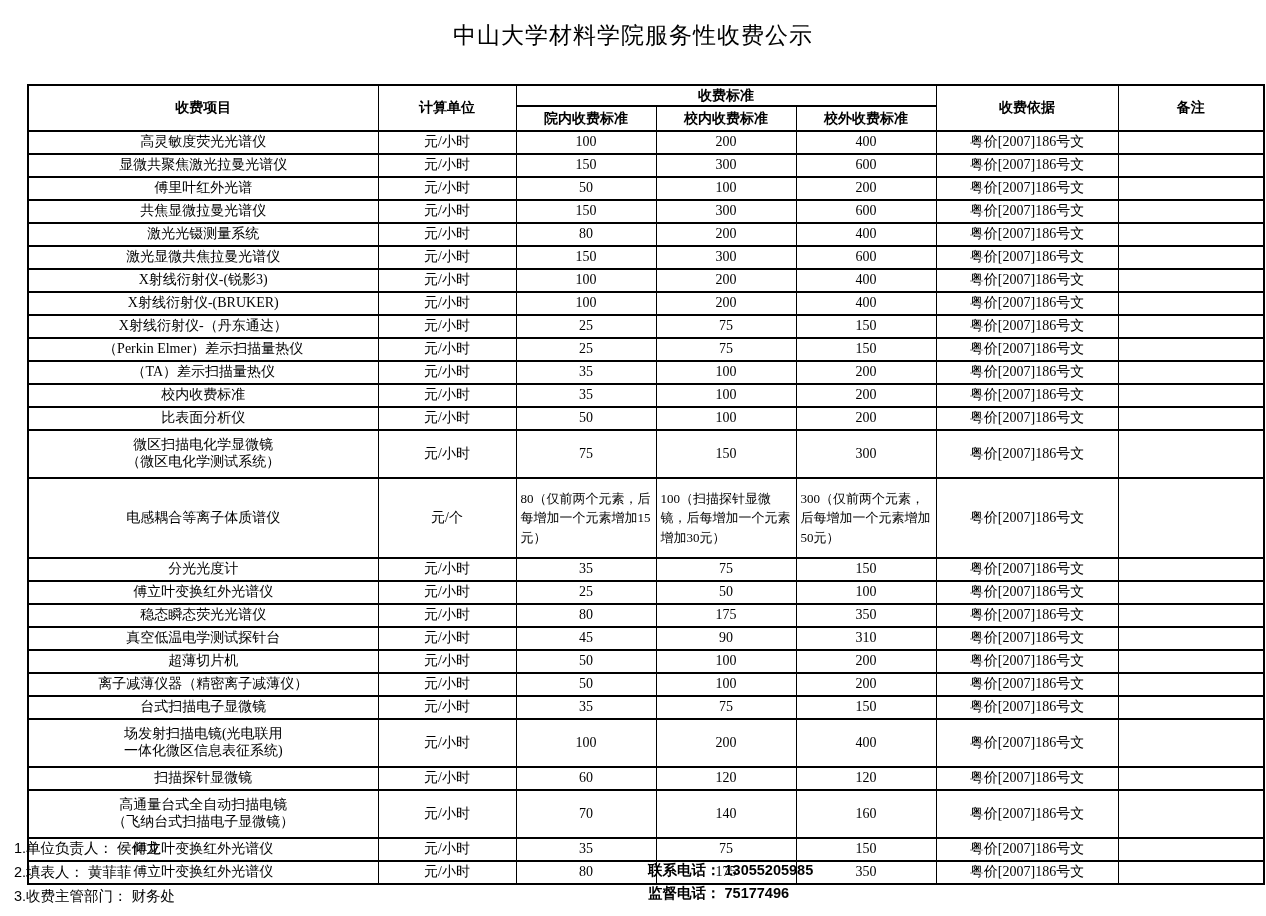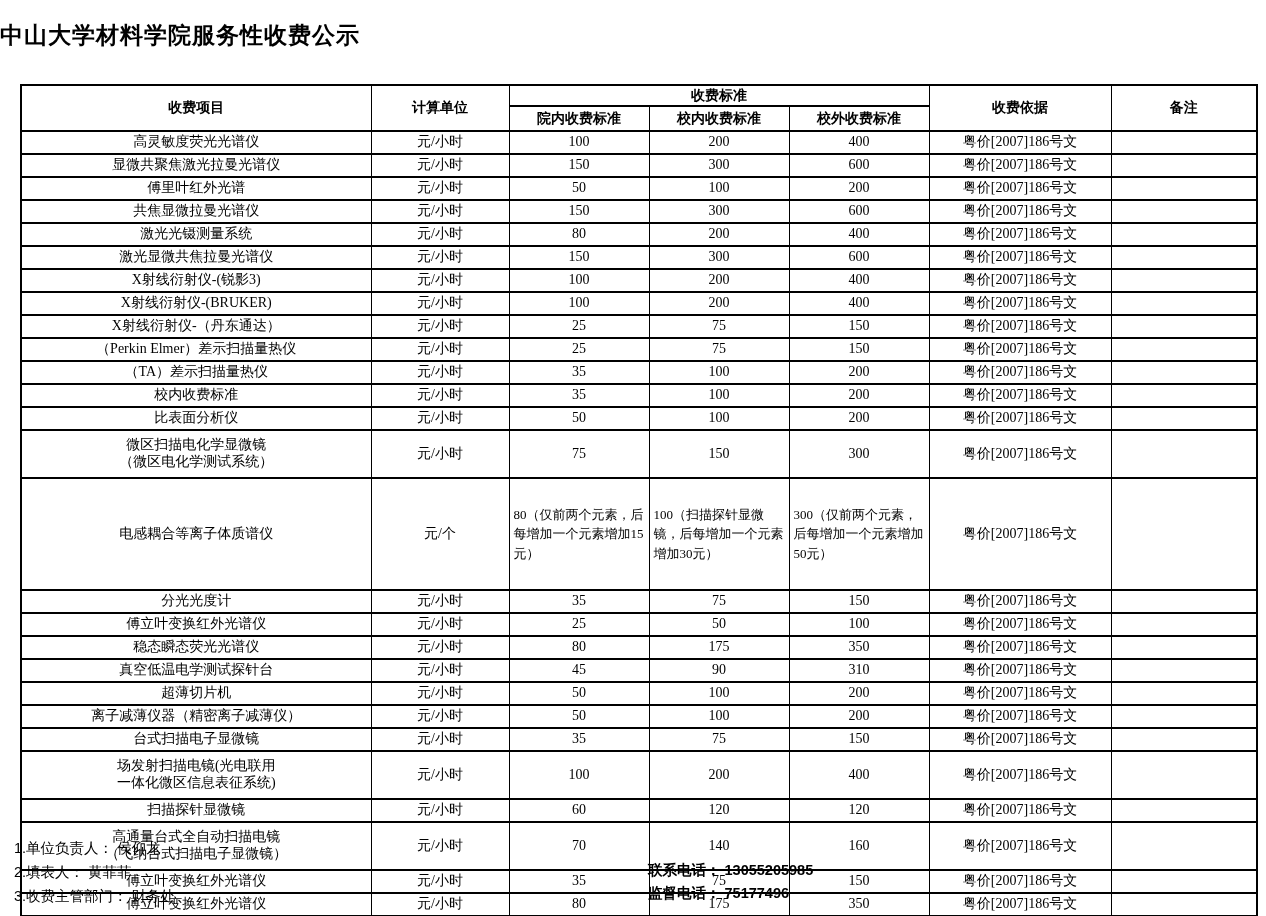--- a/index.html
+++ b/index.html
@@ -4,25 +4,25 @@
 <style>
   html,body { margin:0; padding:0; }
   body {
     width:1266px; height:916px;
     background:#ffffff; color:#000;
     font-family:"Liberation Sans", sans-serif;
     position:relative; overflow:hidden;
   }
   .page-title {
     position:absolute; left:0; top:20px; width:1266px;
-    text-align:left; font-size:23px; font-weight:bold;
+    text-align:center; font-size:23px; font-weight:normal;
     letter-spacing:1px;
   }
   table.fee-table {
-    position:absolute; left:20px; top:84px;
+    position:absolute; left:27px; top:84px;
     width:1236px; border-collapse:collapse; table-layout:fixed;
     border:2px solid #000;
   }
   .fee-table th, .fee-table td {
     border:1px solid #000;
     border-top-width:2px; border-bottom-width:2px;
     text-align:center; vertical-align:middle;
     white-space:pre-line; overflow:hidden;
     padding:0 2px;
   }
@@ -33,21 +33,21 @@
   .fee-table td {
     font-family:"Liberation Serif", serif;
     font-size:14px; line-height:1.18; height:21px;
   }
   tr.hdr1 th { height:19px; }
   tr.hdr2 th { height:23px;margin-left:20px; }
   tr.tall2 td { height:46px; }
   tr.tall3 td { height:74px; }
   td.long {
     text-align:left; font-size:13px; line-height:1.5;
-    padding:18px 4px; vertical-align:middle;
+    padding:2px 4px; vertical-align:middle;
   }
   .footer-left {
     position:absolute; left:14px; top:837px;
     font-size:14.5px;
   }
   .footer-left .f-line { height:24px; line-height:22.5px; }
   .footer-right {
     position:absolute; left:648px; top:859px;
     font-size:14.5px;
     font-weight:bold;

